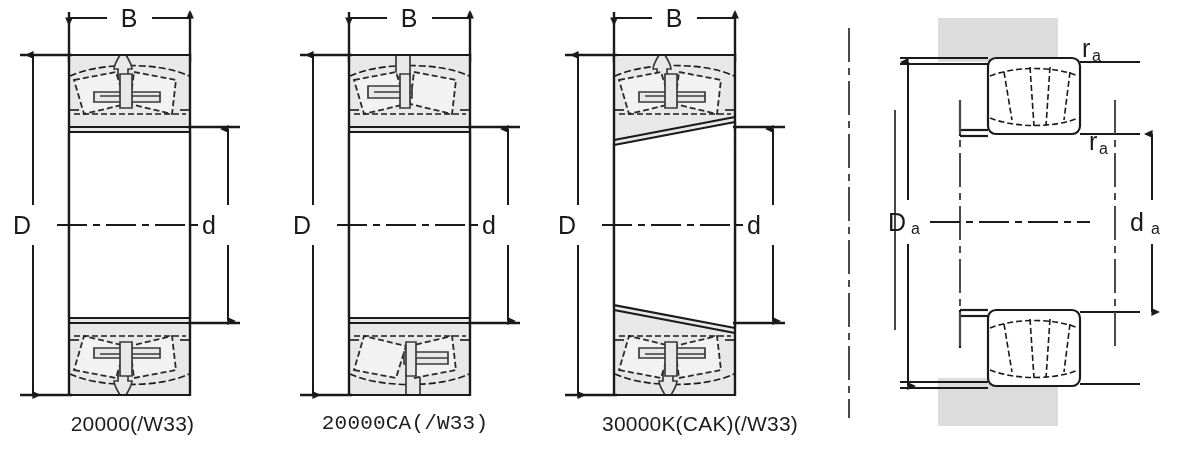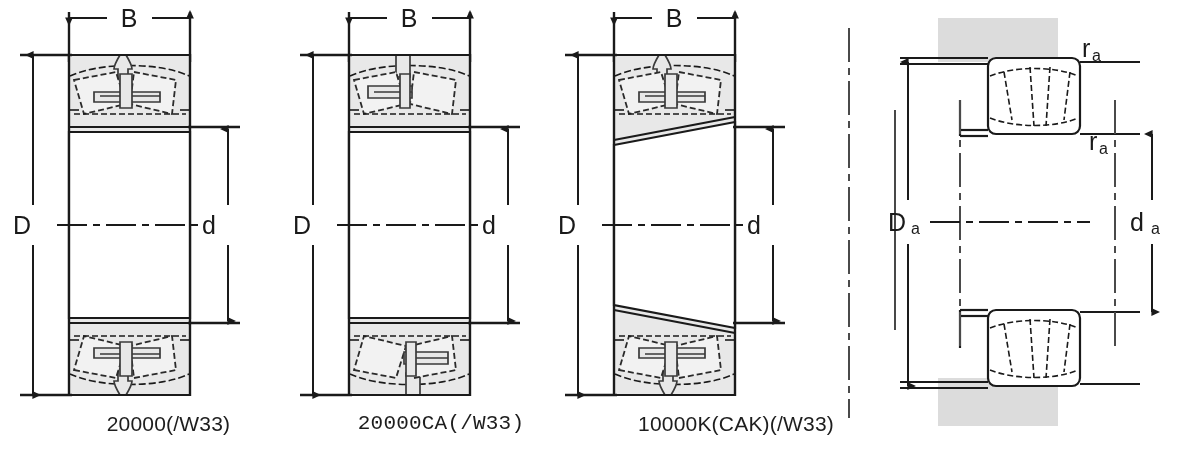--- a/index.html
+++ b/index.html
@@ -1,21 +1,21 @@
 <!DOCTYPE html>
 <html><head>
 <meta charset="utf-8">
 <style>
   html,body{margin:0;padding:0;background:#ffffff;}
   body{width:1180px;height:453px;position:relative;overflow:hidden;
        font-family:"Liberation Sans",sans-serif;color:#1a1a1a;}
   .stage{position:absolute;left:0;top:0;width:1180px;height:453px;}
   svg{display:block;}
   .cap{position:absolute;text-align:center;font-size:21px;color:#1d1d1d;
-       letter-spacing:.2px;white-space:nowrap;margin-left:36px;}
+       letter-spacing:.2px;white-space:nowrap;}
   .cap1{left:0px;top:412px;width:265px;}
   .cap2{left:255px;top:412px;width:300px;font-family:Liberation Mono, monospace;}
   .cap3{left:540px;top:412px;width:320px;}
 </style>
 </head>
 <body>
 
 <div class="stage">
 <svg width="1180" height="453" viewBox="0 0 1180 453">
 
@@ -326,13 +326,13 @@
       <text class="lbl" x="1089" y="150">r</text>
       <text class="sub" x="1099" y="154">a</text>
     </g>
   </g>
 
 </svg>
 </div>
 
 <div class="cap cap1">20000(/W33)</div>
 <div class="cap cap2">20000CA(/W33)</div>
-<div class="cap cap3">10000K(CAK)(/W33)</div>
+<div class="cap cap3">30000K(CAK)(/W33)</div>
 
 </body></html>

